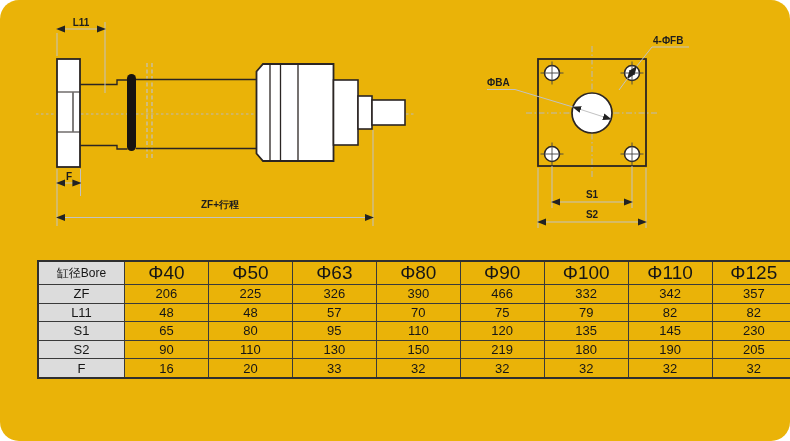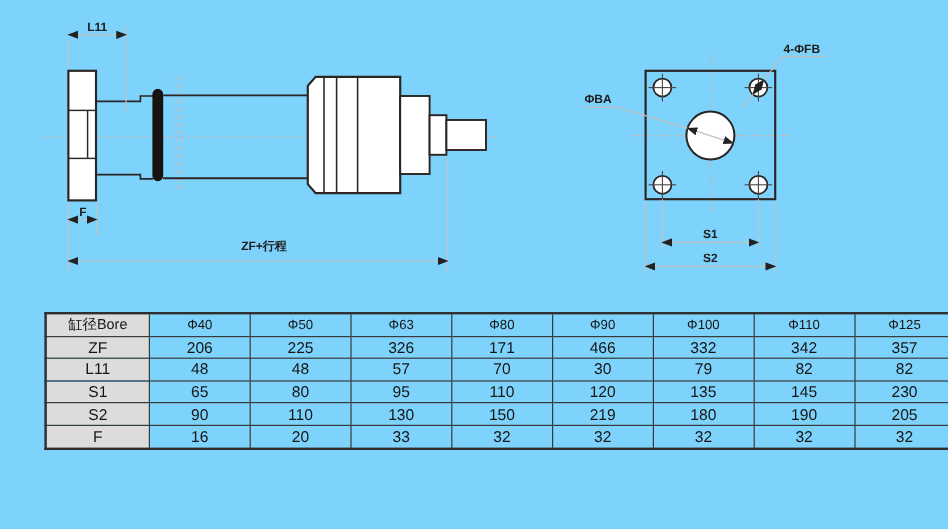--- a/index.html
+++ b/index.html
@@ -1,30 +1,30 @@
 <!DOCTYPE html>
 <html><head>
 <meta charset="utf-8">
 <title>Cylinder Drawing</title>
 <style>
   html,body{margin:0;padding:0;background:#ffffff;}
-  .canvas{position:relative;width:790px;height:441px;background:#7dd3fc;overflow:hidden;
-          font-family:"Liberation Sans","DejaVu Sans",sans-serif;color:#1c1c1c;}
+  .canvas{position:relative;width:790px;height:441px;background:#eab308;overflow:hidden;
+          font-family:"Liberation Sans","DejaVu Sans",sans-serif;color:#1c1c1c;border-radius:19px;}
   .drawing-svg{position:absolute;left:0;top:0;}
   .drawing-svg text{font-family:"Liberation Sans","DejaVu Sans",sans-serif;
                     font-size:10px;font-weight:600;fill:#1d1d1d;}
   
   .dim-table-wrap{position:absolute;left:11px;top:260px;width:760px;padding-left:26px;}
   table.dim-table{width:760px;border-collapse:collapse;table-layout:fixed;
                   border:2px solid #2f2f2f;font-size:13px;color:#161616;}
   table.dim-table th,table.dim-table td{border:1.5px solid #3a3a3a;height:17.6px;
                   padding:0;text-align:center;vertical-align:middle;font-weight:normal;
                   white-space:nowrap;overflow:hidden;}
   table.dim-table .label-cell{background:#dcdcdc;width:85px;}
-  table.dim-table thead th{font-size:11px;}
+  table.dim-table thead th{font-size:19px;}
   table.dim-table .corner{font-size:12px;background:#dcdcdc;}
 </style>
 </head>
 <body>
 
 <div class="canvas">
 
   <svg class="drawing-svg" width="790" height="258" viewBox="0 0 790 258">
     <defs>
       <marker id="arr" viewBox="0 0 10 10" refX="9" refY="5" markerWidth="9" markerHeight="9" orient="auto-start-reverse">
@@ -157,33 +157,33 @@
             <th>Φ110</th>
             <th>Φ125</th>
           </tr>
         </thead>
       <tbody>
           <tr>
             <th class="label-cell">ZF</th>
             <td>206</td>
             <td>225</td>
             <td>326</td>
-            <td>171</td>
+            <td>390</td>
             <td>466</td>
             <td>332</td>
             <td>342</td>
             <td>357</td>
           </tr>
           <tr>
             <th class="label-cell">L11</th>
             <td>48</td>
             <td>48</td>
             <td>57</td>
             <td>70</td>
-            <td>30</td>
+            <td>75</td>
             <td>79</td>
             <td>82</td>
             <td>82</td>
           </tr>
           <tr>
             <th class="label-cell">S1</th>
             <td>65</td>
             <td>80</td>
             <td>95</td>
             <td>110</td>

